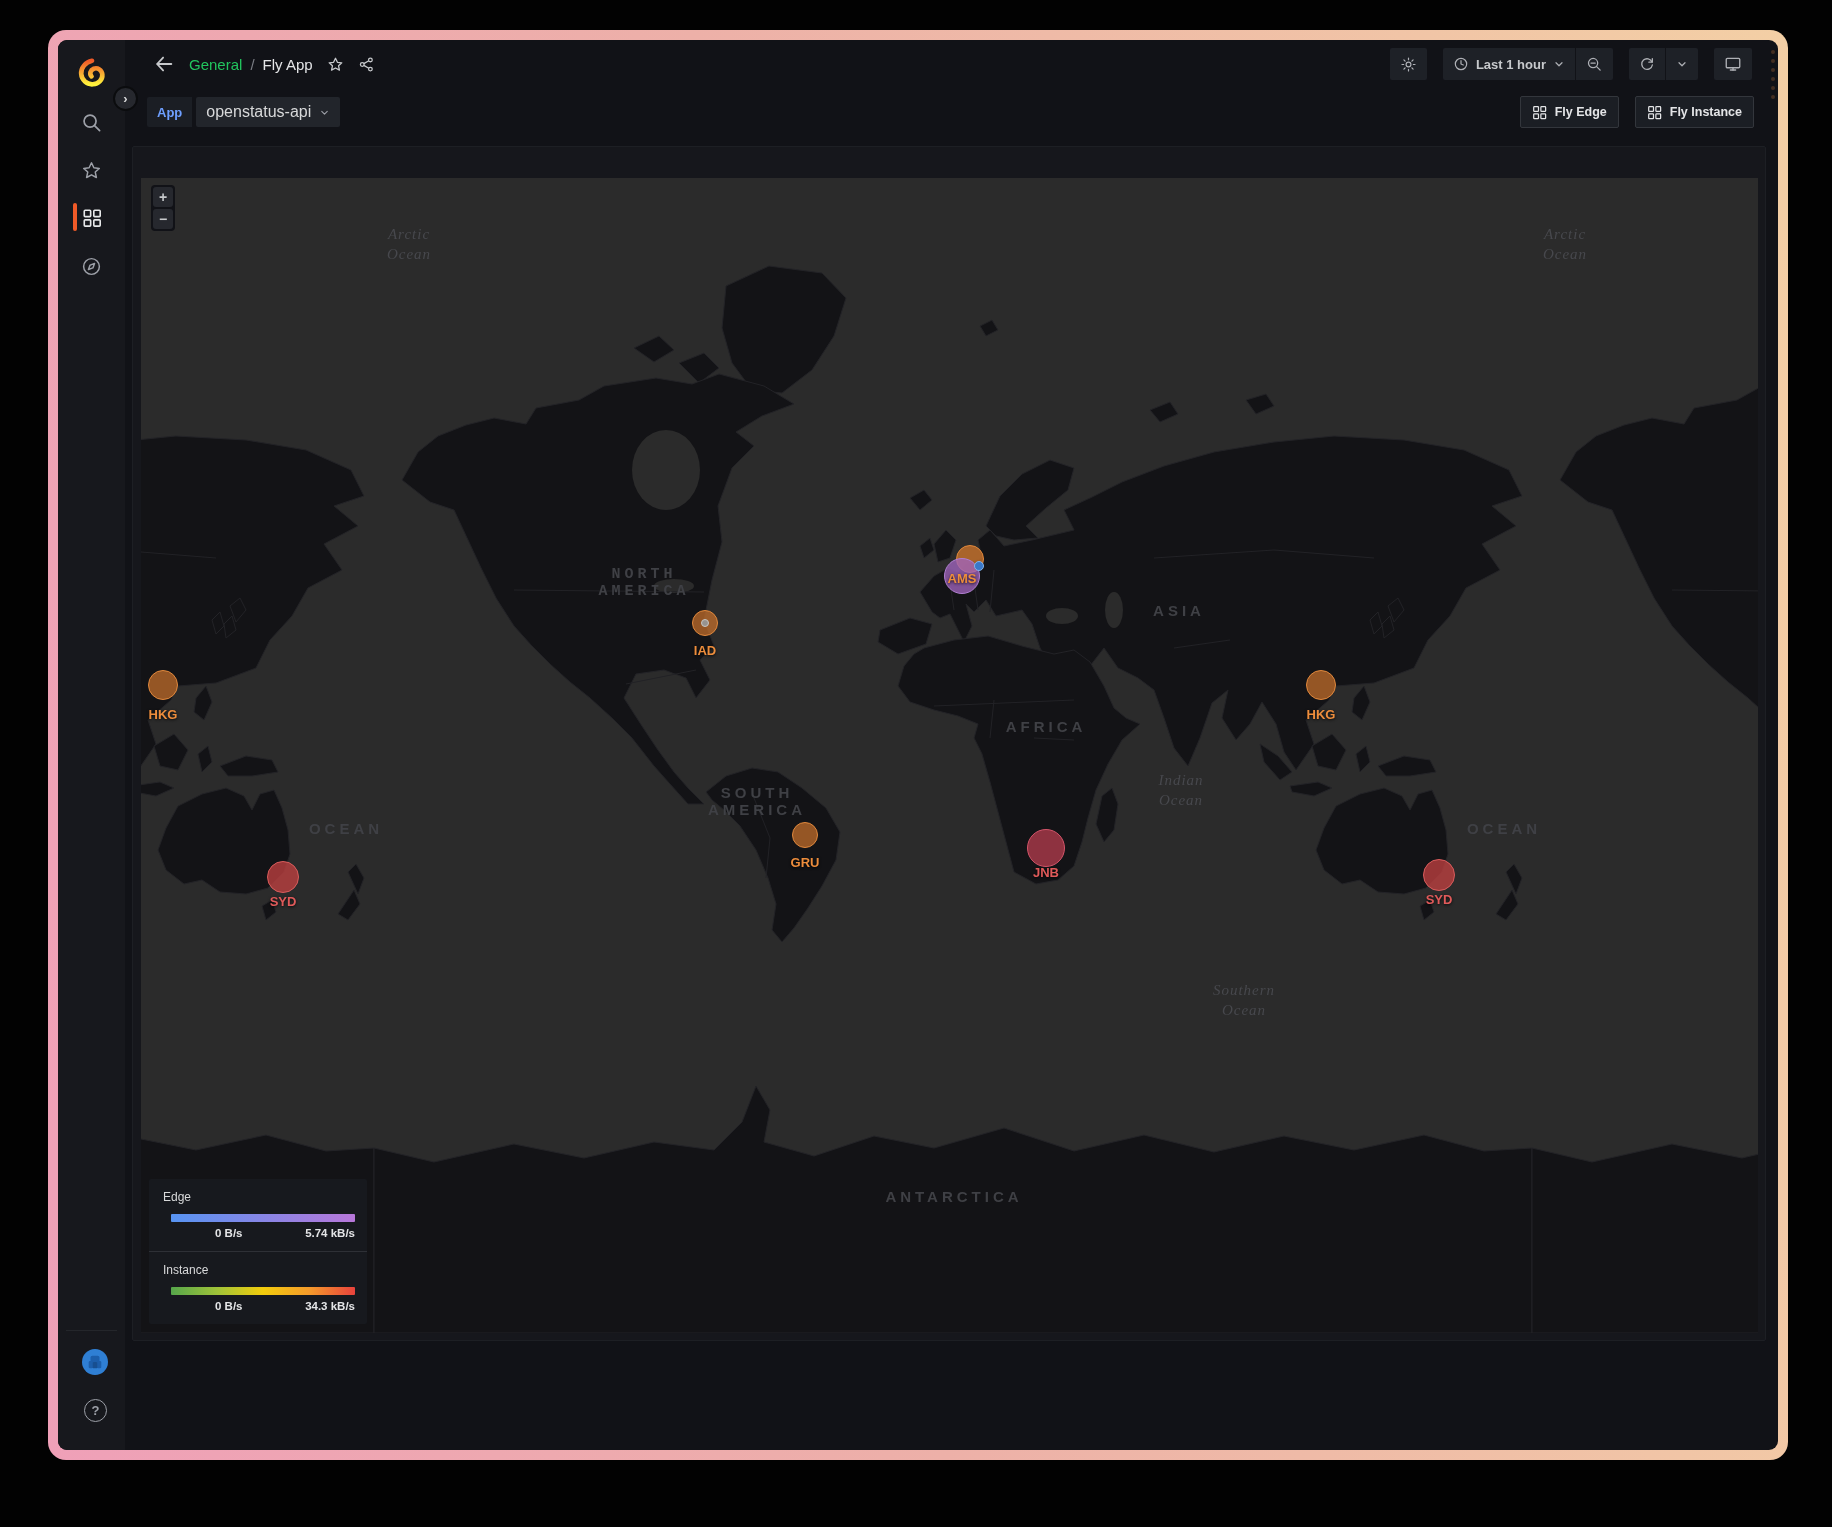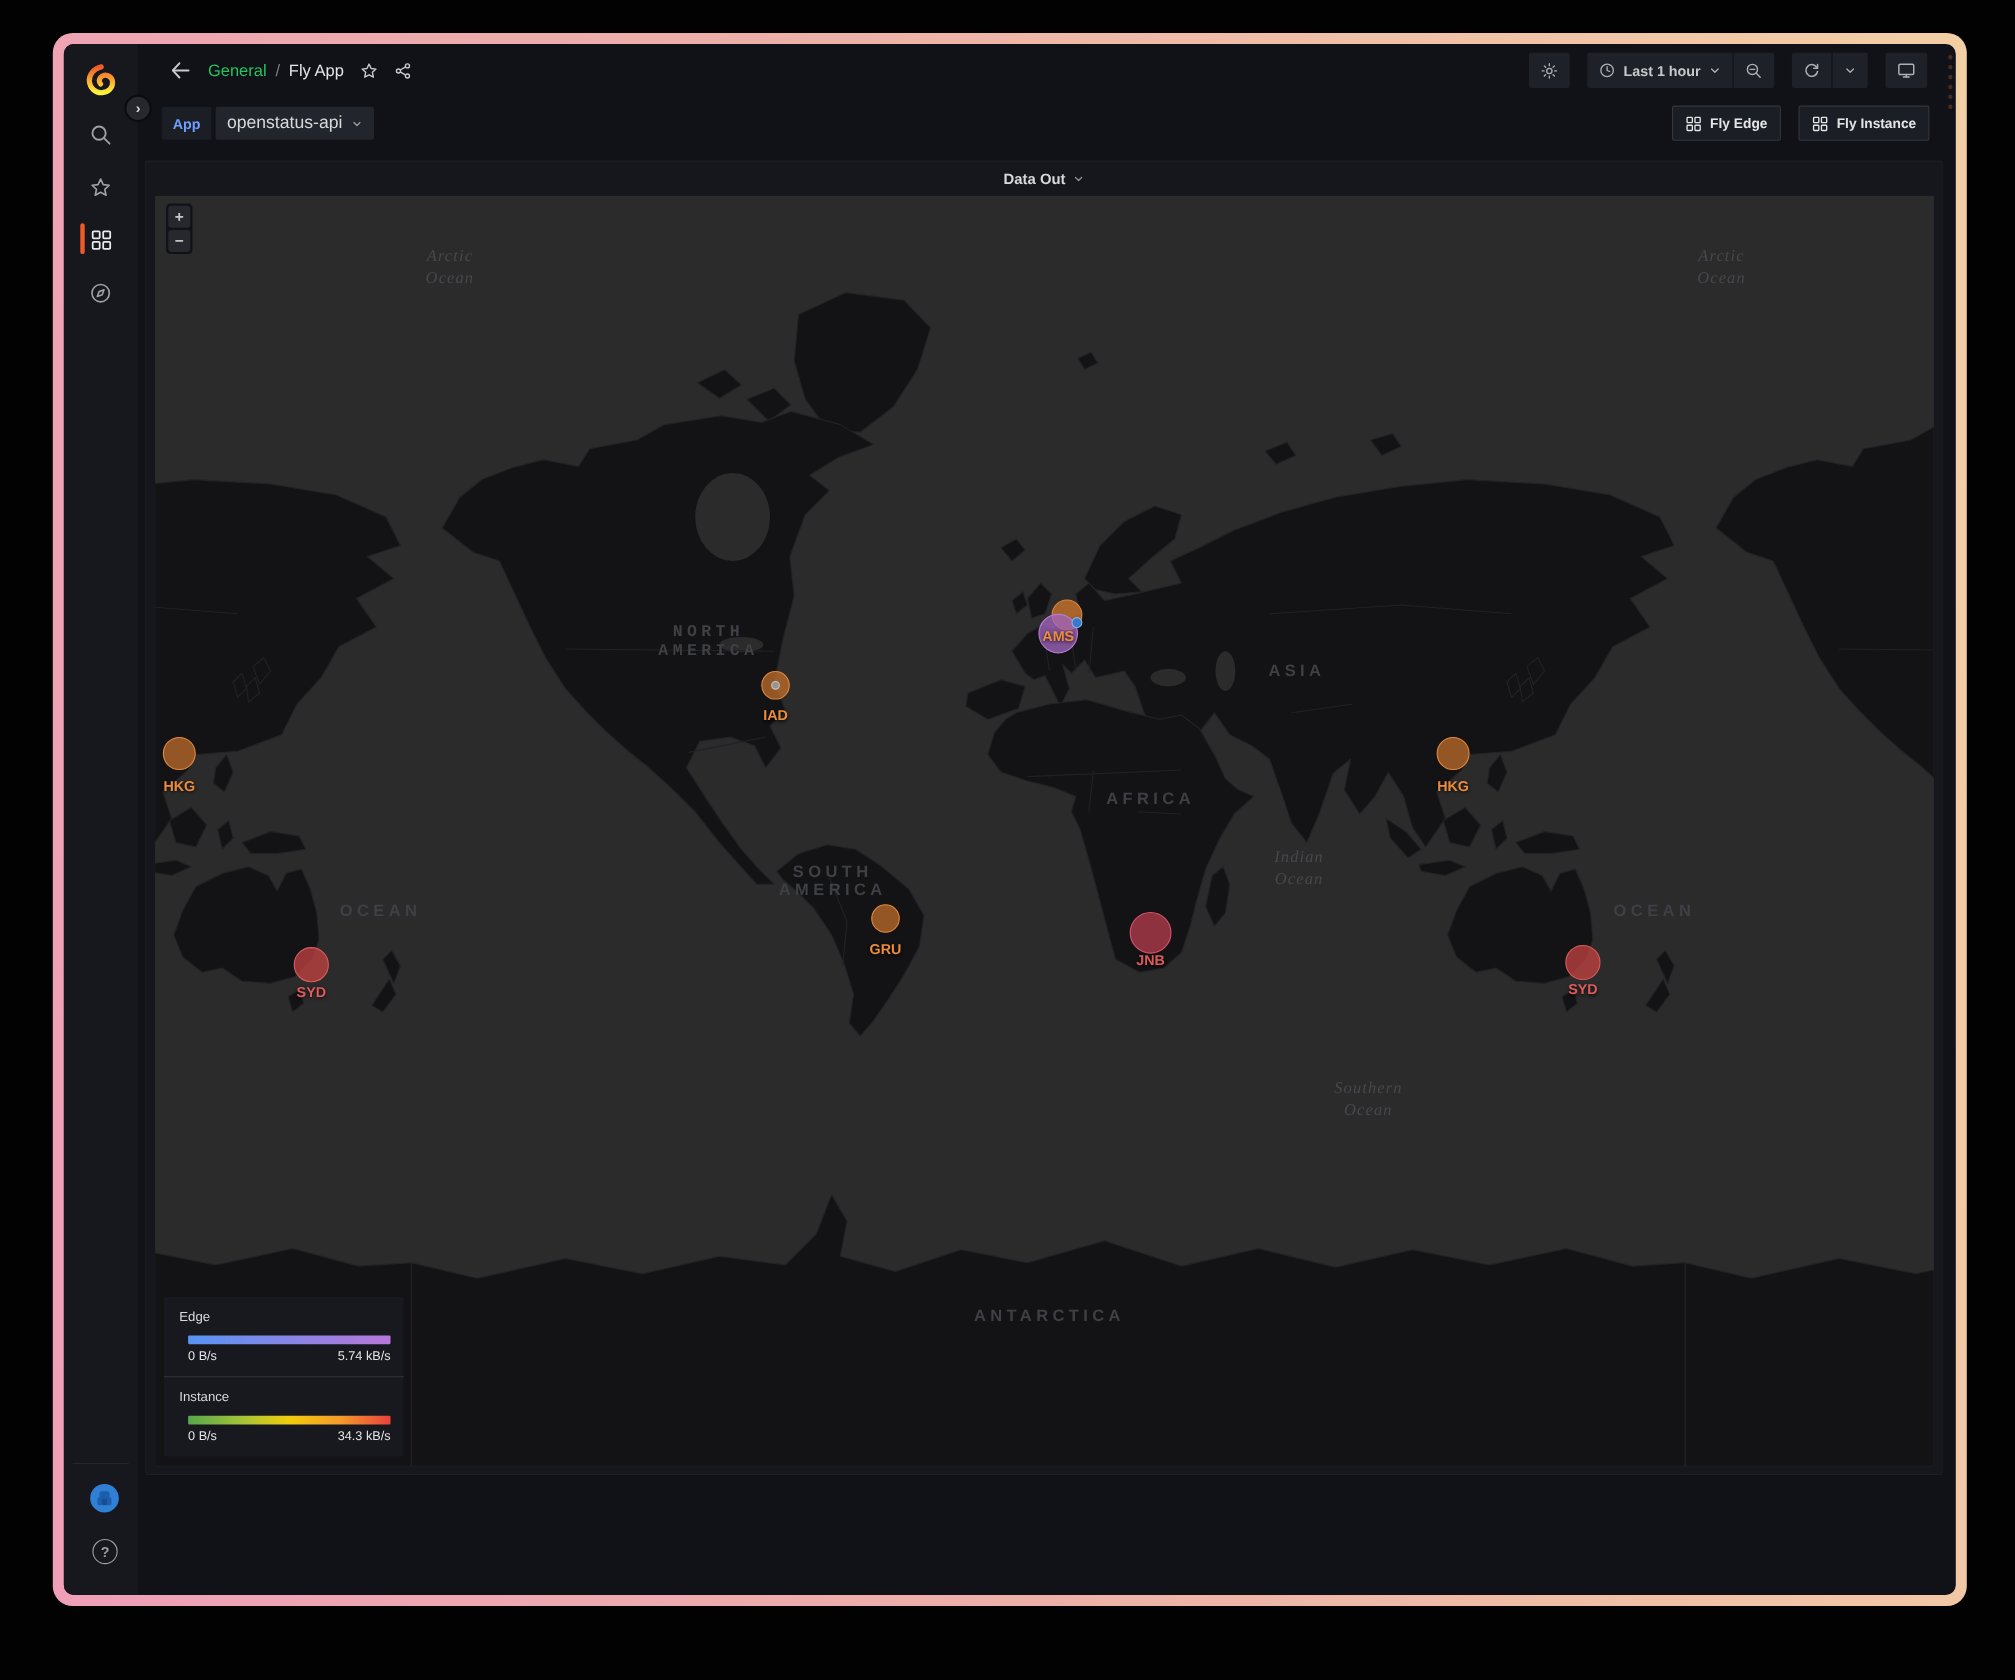--- a/index.html
+++ b/index.html
@@ -57,21 +57,21 @@
   .marker-dot{position:absolute;width:8px;height:8px;border-radius:50%;background:#97938f;border:1px solid #c9c5c0;box-sizing:border-box;}
   .marker-label{position:absolute;transform:translateX(-50%);font-size:13px;font-weight:700;text-shadow:0 1px 3px rgba(0,0,0,.8);}
   .zoom-ctrl{position:absolute;left:10px;top:7px;width:24px;background:#111217;border-radius:4px;padding:2px;box-sizing:border-box;display:flex;flex-direction:column;gap:2px;}
   .zoom-btn{height:20px;background:#26282e;border-radius:3px;color:#c7c9cc;font-size:14px;font-weight:700;display:flex;align-items:center;justify-content:center;}
   
   .legend{position:absolute;left:8px;top:1001px;width:218px;background:#17191e;border-radius:2px;}
   .legend-section{padding:11px 12px 12px 14px;}
   .legend-section + .legend-section{border-top:1px solid #2e3036;}
   .legend-title{color:#d8d9da;font-size:12px;font-weight:500;}
   .legend-bar{height:8px;border-radius:1px;margin:10px 0 5px 8px;}
-  .legend-minmax{display:flex;justify-content:space-between;color:#e4e5e7;font-size:11.5px;font-weight:400;padding-left:8px;}
+  .legend-minmax{display:flex;justify-content:space-between;color:#e4e5e7;font-size:11.5px;font-weight:700;padding-left:8px;margin-left:44px;}
 </style>
 </head>
 <body>
 
 <div class="screen">
   <div class="window">
     <div class="window-inner">
 
       <div class="sidebar">
         <div class="side-icon" style="top:15px">
@@ -229,26 +229,20 @@
                   <rect x="13" y="2.5" width="7" height="7" rx="1"></rect>
                 <rect x="2.5" y="13" width="7" height="7" rx="1"></rect>
                   <rect x="13" y="13" width="7" height="7" rx="1"></rect>
               </svg>
               <span>Fly Instance</span>
             </div>
           </div>
         </div>
 
         <div class="panel">
-          <div class="panel-header">
-            <span class="panel-title">Data Out</span>
-            <svg class="chev" width="11" height="11" viewBox="0 0 24 24" fill="none" stroke="currentColor" stroke-width="2.6" stroke-linecap="round" stroke-linejoin="round">
-              <polyline points="6,9.5 12,15.5 18,9.5"></polyline>
-            </svg>
-          </div>
 
           <div class="map">
             <svg class="world" width="1617" height="1155" viewBox="0 0 1617 1155">
               <rect x="0" y="0" width="1617" height="1155" fill="#2b2b2b"></rect>
               <defs>
                 <g id="tile">
                   <g fill="#131316" stroke="#232327" stroke-width="1" stroke-linejoin="round">
 
                     <path d="M352,108 L395,88 L448,95 L472,120 L460,158 L438,192 L408,215 L378,212 L358,185 L348,150 Z"></path>
 

